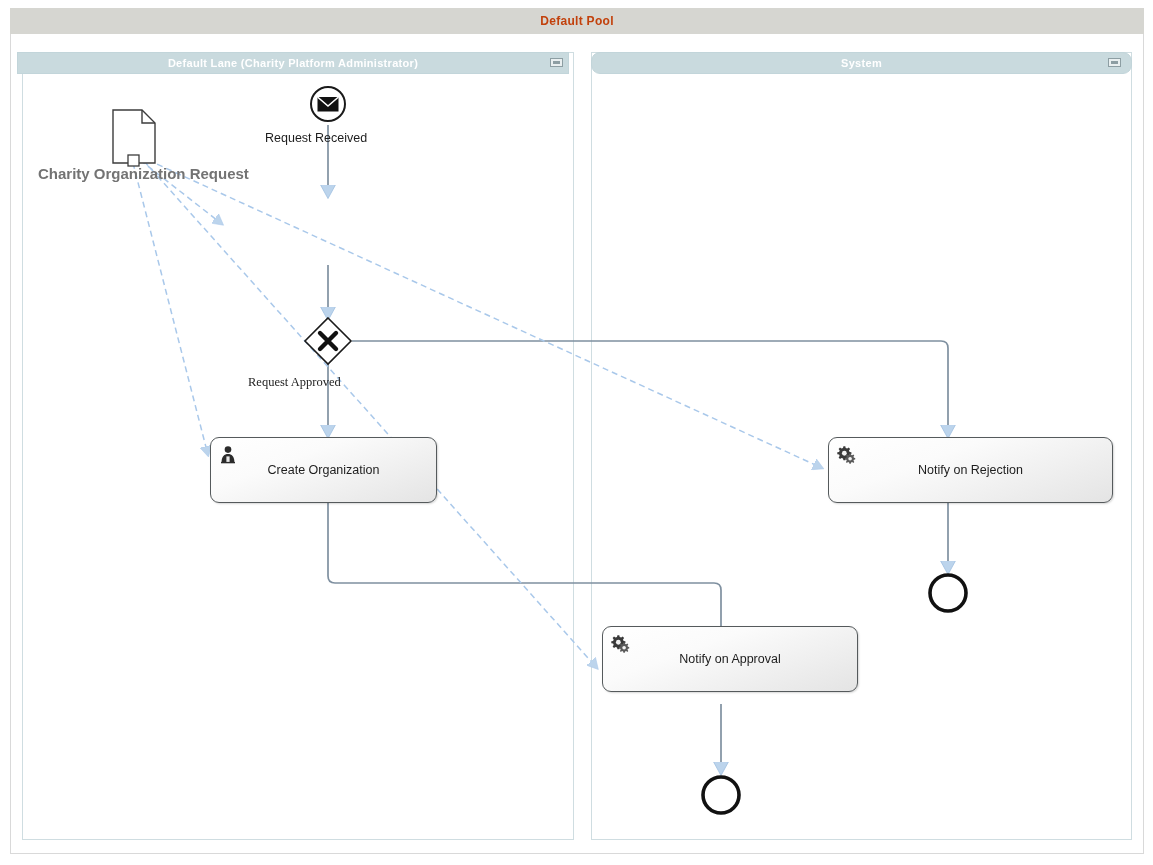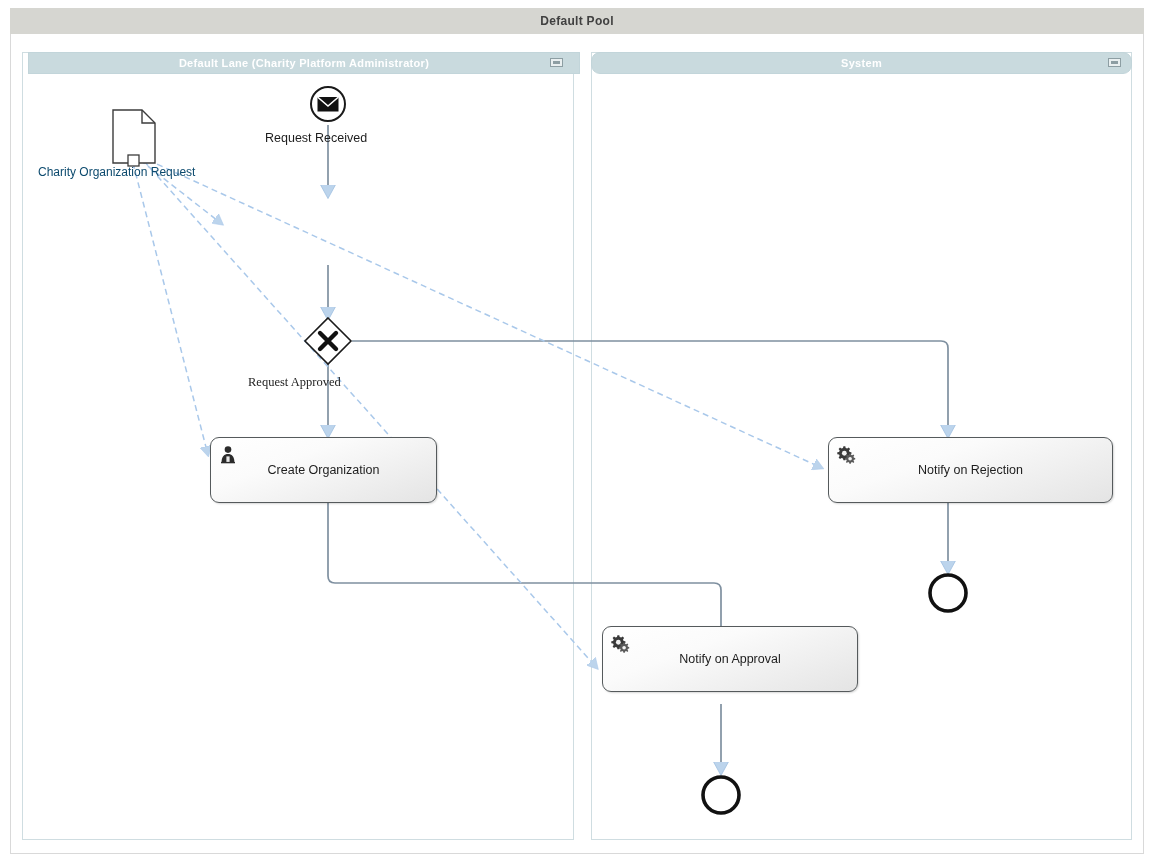--- a/index.html
+++ b/index.html
@@ -32,21 +32,21 @@
     top: 8px;
     width: 1134px;
     height: 26px;
     background: #d6d6d1;
     box-sizing: border-box;
     display: flex;
     align-items: center;
     justify-content: center;
   }
   .pool-title {
-    color: #404040;
+    color: #c2410c;
     font-size: 12px;
     font-weight: bold;
     letter-spacing: .3px;
   }
   
   .lane {
     position: absolute;
     border: 1px solid #cfdde1;
     background: #ffffff;
     box-sizing: border-box;
@@ -125,37 +125,38 @@
     height: 20px;
   }
   .event-label {
     position: absolute;
     font-size: 12.5px;
     color: #1d1d1d;
     white-space: nowrap;
   }
   .data-label {
     position: absolute;
-    font-size: 12px;
-    color: #0c4a6e;
+    font-size: 15px;
+    color: #737373;
     white-space: nowrap;
+    font-weight: bold;
   }
 </style>
 </head>
 <body>
 
 <div id="canvas">
 
   <div class="pool"></div>
   <div class="pool-header">
     <span class="pool-title">Default Pool</span>
   </div>
 
   <div class="lane" style="left:22px; top:52px; width:552px; height:788px;"></div>
-  <div class="lane-header" style="left:28px; top:52px; width:552px;">
+  <div class="lane-header" style="left:17px; top:52px; width:552px;">
     <span class="lane-title">Default Lane (Charity Platform Administrator)</span>
   </div>
   <div class="lane-collapse" style="left:550px; top:58px; right:auto;"></div>
 
   <div class="lane" style="left:591px; top:52px; width:541px; height:788px;"></div>
   <div class="lane-header" style="left:591px; top:52px; width:541px;border-radius:9px;">
     <span class="lane-title">System</span>
   </div>
   <div class="lane-collapse" style="left:1108px; top:58px; right:auto;"></div>
 

